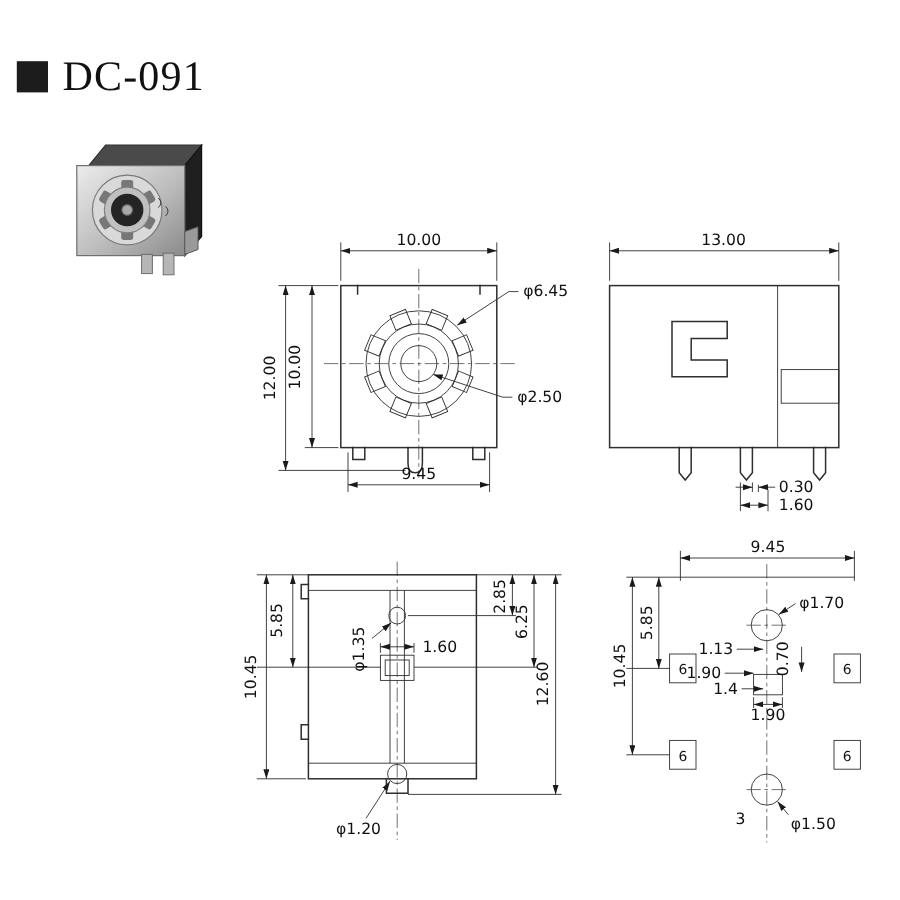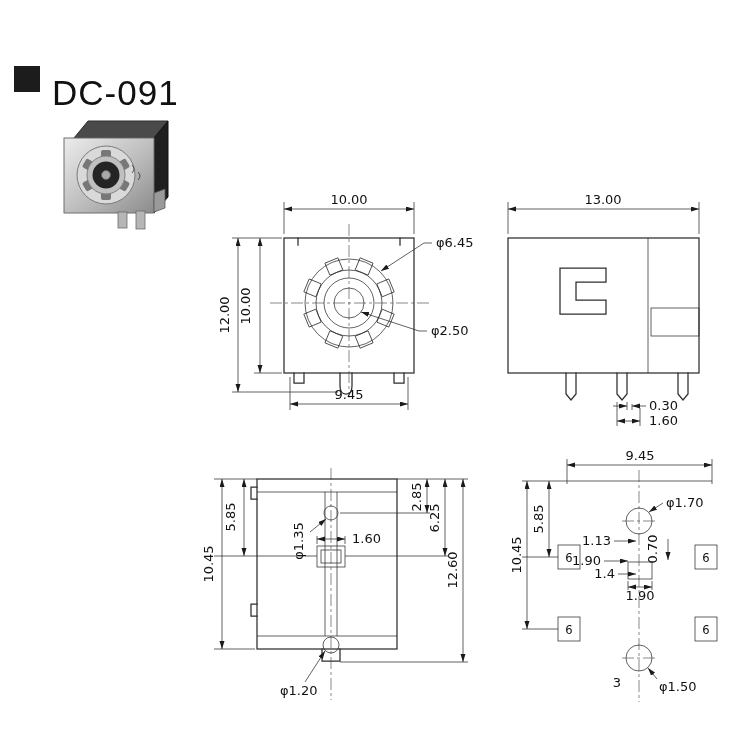--- a/index.html
+++ b/index.html
@@ -1,20 +1,20 @@
 <!DOCTYPE html>
 <html><head>
 <meta charset="utf-8">
 <style>
   html,body{margin:0;padding:0;background:#ffffff;}
   #stage{position:relative;width:750px;height:750px;background:#ffffff;overflow:hidden;
          font-family:"DejaVu Sans",sans-serif;}
   .header{position:absolute;left:14px;top:44px;display:flex;align-items:center;gap:12px;}
   .bullet{width:26px;height:26px;background:#1c1c1c;display:inline-block;}
-  .title{font-family:Liberation Sans, sans-serif;font-size:35px;color:#111;letter-spacing:1px;margin-top:29px;}
+  .title{font-family:Liberation Serif, serif;font-size:35px;color:#111;letter-spacing:1px;}
   svg{position:absolute;left:0;top:0;}
   .ol{stroke:#2e2e2e;stroke-width:1.25;fill:none;stroke-linejoin:miter;stroke-linecap:square;}
   .tl{stroke:#2e2e2e;stroke-width:0.75;fill:none;}
   .cl{stroke:#3a3a3a;stroke-width:0.6;fill:none;stroke-dasharray:12 3 3 3;}
   .dt{font-family:"DejaVu Sans",sans-serif;font-size:13px;fill:#111;text-anchor:middle;}
   .ta-s{text-anchor:start;} .ta-e{text-anchor:end;}
   .pad{font-size:11.5px;}
 </style>
 </head>
 <body>

